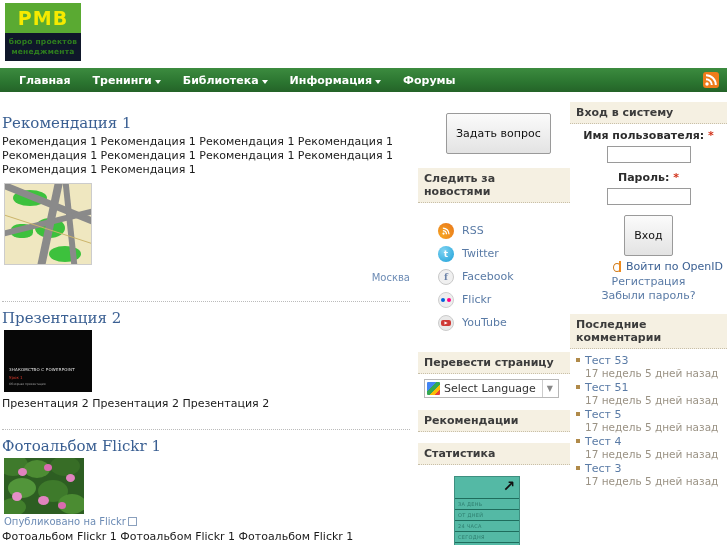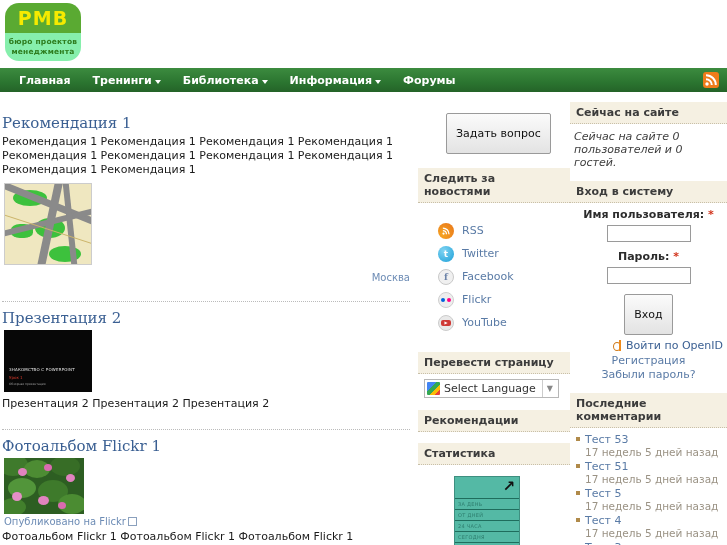--- a/index.html
+++ b/index.html
@@ -5,21 +5,21 @@
   * { box-sizing: border-box; }
   html, body {
     margin: 0; padding: 0;
     width: 727px; height: 545px;
     overflow: hidden;
     background: #ffffff;
     font-family: "DejaVu Sans", "Liberation Sans", sans-serif;
     font-size: 11px;
     color: #222222;
   }
-  a { color: #3a5f92; text-decoration: none; border-radius: 14px; }
+  a { color: #3a5f92; text-decoration: none; }
 
   
   #header {
     position: relative;
     height: 68px;
     background: #ffffff;
   }
   #logo {
     position: absolute;
     left: 5px; top: 3px;
@@ -33,21 +33,21 @@
   }
   #logo .logo-top span {
     color: #f5ea00;
     font-weight: bold;
     font-size: 19px;
     letter-spacing: 1px;
     font-family: "DejaVu Sans", "Liberation Sans", sans-serif;
   }
   #logo .logo-bot {
     height: 28px;
-    background: #86efac;
+    background: #0f172a;
     display: flex; flex-direction: column;
     align-items: center; justify-content: center;
     line-height: 10px;
   }
   #logo .logo-bot span {
     color: #2e7d1e;
     font-weight: bold;
     font-size: 7.5px;
     letter-spacing: .2px;
   }
@@ -537,24 +537,20 @@
           <div class="r1">РЕЙТИНГ</div>
           <div class="r2"><span class="w">mail</span><span class="o">.ru</span></div>
         </div>
       </div>
     </div>
 
   </div>
 
   <div id="sidebar-right">
 
-    <div class="block">
-      <div class="block-title">Сейчас на сайте</div>
-      <div class="online-text">Сейчас на сайте 0 пользователей и 0 гостей.</div>
-    </div>
 
     <div class="block">
       <div class="block-title">Вход в систему</div>
       <div class="block-body">
         <div class="form-row">
           <label class="form-label">
             <span>Имя пользователя:</span>
             <span class="req">*</span>
           </label>
           <input class="form-input" type="text" value="" style="">

